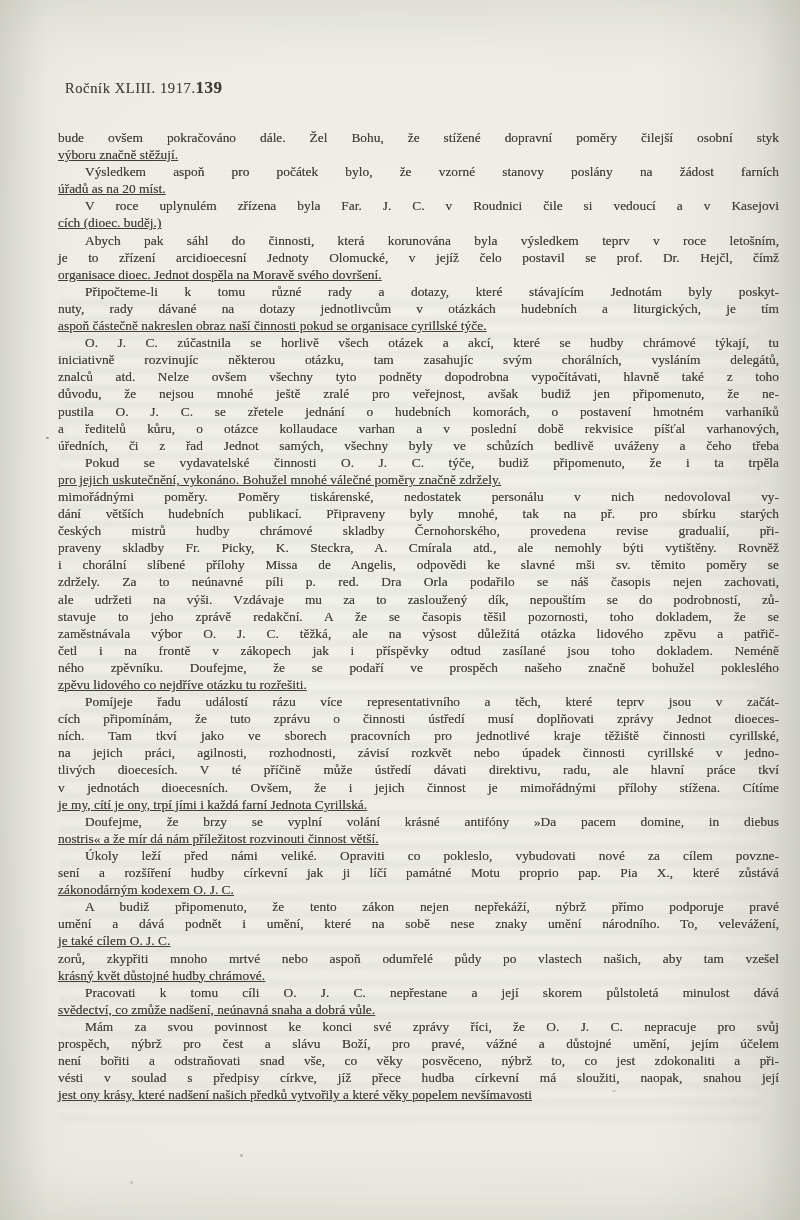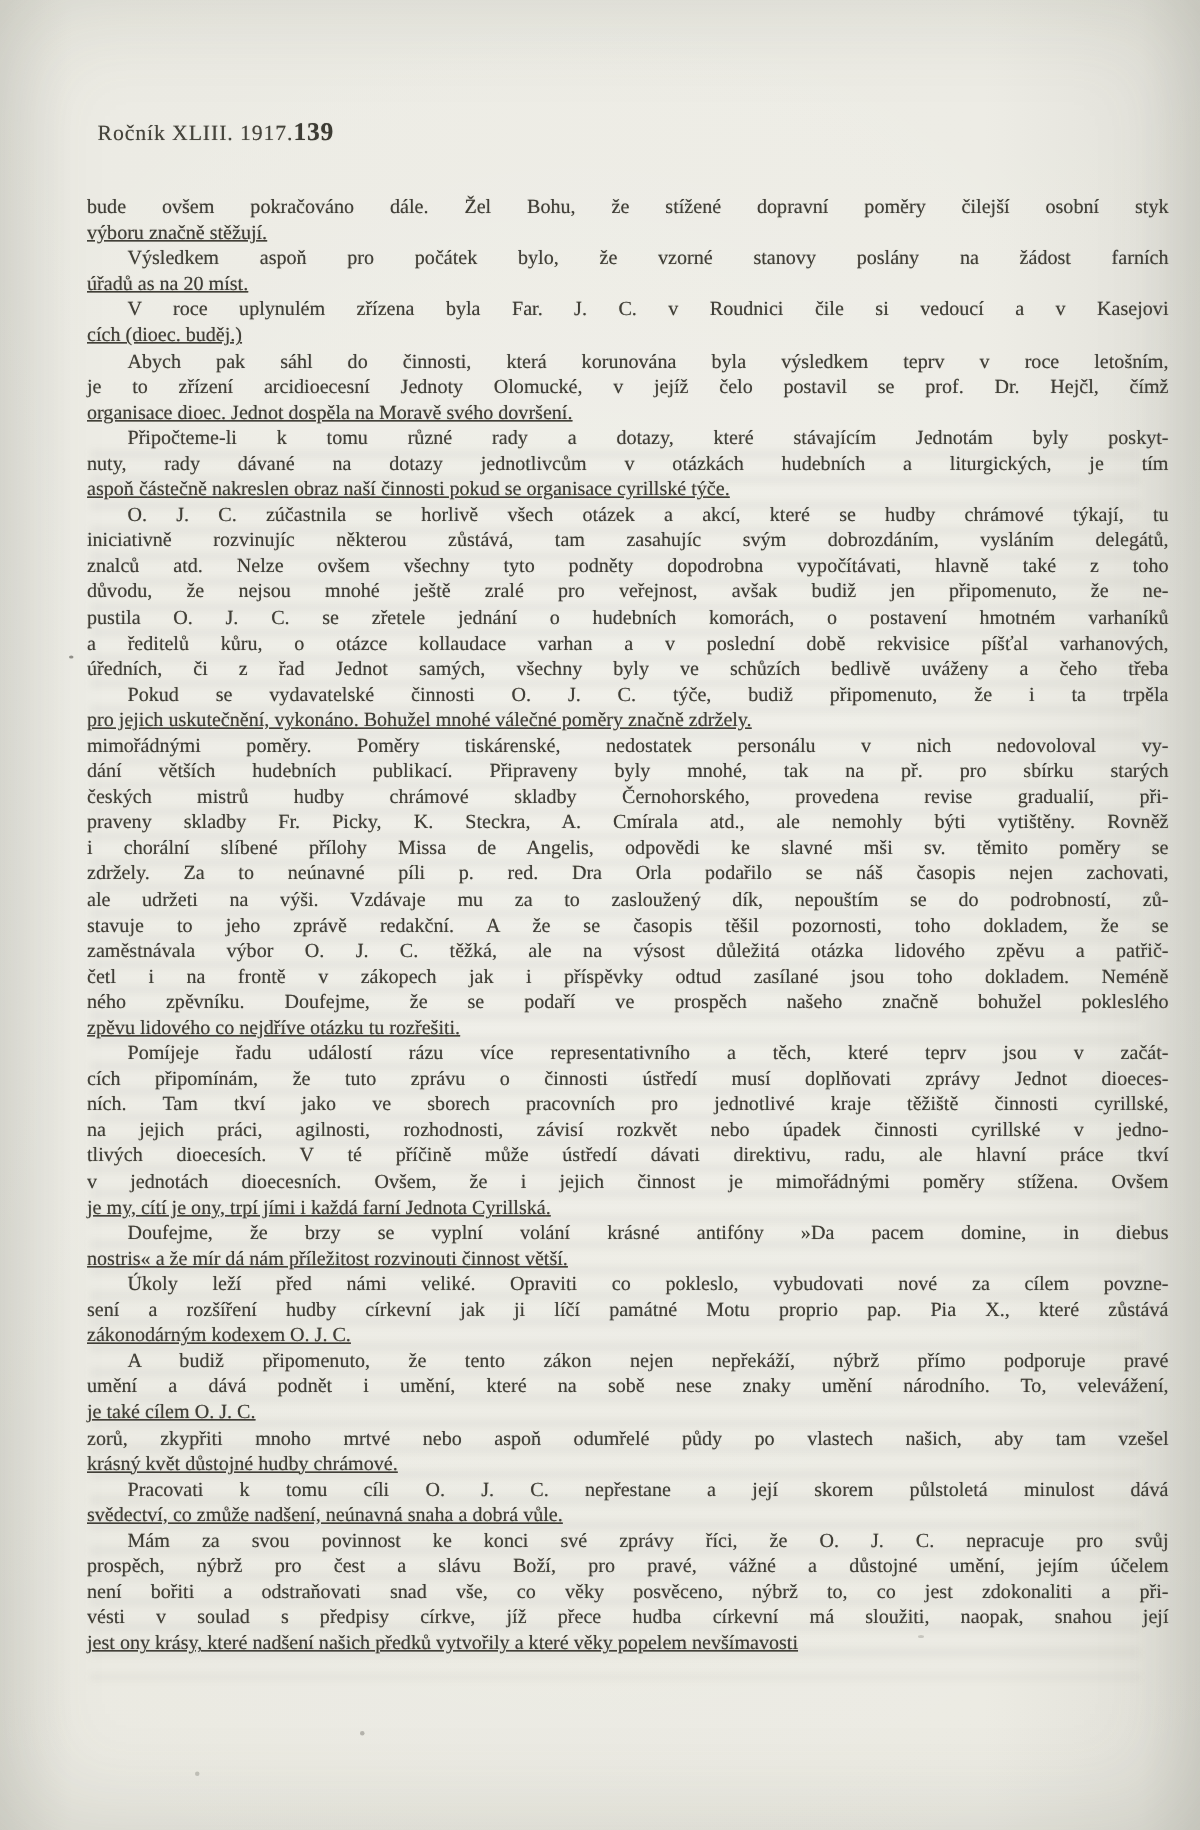--- a/index.html
+++ b/index.html
@@ -114,21 +114,21 @@
       <div class="line last">úřadů as na 20 míst.</div>
       <div class="line first">V roce uplynulém zřízena byla Far. J. C. v Roudnici čile si vedoucí a v Kasejovi</div>
       <div class="line last">cích (dioec. buděj.)</div>
       <div class="line first">Abych pak sáhl do činnosti, která korunována byla výsledkem teprv v roce letošním,</div>
       <div class="line">je to zřízení arcidioecesní Jednoty Olomucké, v jejíž čelo postavil se prof. Dr. Hejčl, čímž</div>
       <div class="line last">organisace dioec. Jednot dospěla na Moravě svého dovršení.</div>
       <div class="line first">Připočteme-li k tomu různé rady a dotazy, které stávajícím Jednotám byly poskyt-</div>
       <div class="line">nuty, rady dávané na dotazy jednotlivcům v otázkách hudebních a liturgických, je tím</div>
       <div class="line last">aspoň částečně nakreslen obraz naší činnosti pokud se organisace cyrillské týče.</div>
       <div class="line first">O. J. C. zúčastnila se horlivě všech otázek a akcí, které se hudby chrámové týkají, tu</div>
-      <div class="line">iniciativně rozvinujíc některou zůstává, tam zasahujíc svým dobrozdáním, vysláním delegátů,</div>
+      <div class="line">iniciativně rozvinujíc některou otázku, tam zasahujíc svým chorálních, vysláním delegátů,</div>
       <div class="line">znalců atd. Nelze ovšem všechny tyto podněty dopodrobna vypočítávati, hlavně také z toho</div>
       <div class="line">důvodu, že nejsou mnohé ještě zralé pro veřejnost, avšak budiž jen připomenuto, že ne-</div>
       <div class="line">pustila O. J. C. se zřetele jednání o hudebních komorách, o postavení hmotném varhaníků</div>
       <div class="line">a ředitelů kůru, o otázce kollaudace varhan a v poslední době rekvisice píšťal varhanových,</div>
       <div class="line">úředních, či z řad Jednot samých, všechny byly ve schůzích bedlivě uváženy a čeho třeba</div>
       <div class="line first">Pokud se vydavatelské činnosti O. J. C. týče, budiž připomenuto, že i ta trpěla</div>
       <div class="line last">pro jejich uskutečnění, vykonáno. Bohužel mnohé válečné poměry značně zdržely.</div>
       <div class="line">mimořádnými poměry. Poměry tiskárenské, nedostatek personálu v nich nedovoloval vy-</div>
       <div class="line">dání větších hudebních publikací. Připraveny byly mnohé, tak na př. pro sbírku starých</div>
       <div class="line">českých mistrů hudby chrámové skladby Černohorského, provedena revise gradualií, při-</div>
@@ -139,21 +139,21 @@
       <div class="line">stavuje to jeho zprávě redakční. A že se časopis těšil pozornosti, toho dokladem, že se</div>
       <div class="line">zaměstnávala výbor O. J. C. těžká, ale na výsost důležitá otázka lidového zpěvu a patřič-</div>
       <div class="line">četl i na frontě v zákopech  jak i příspěvky odtud zasílané jsou toho dokladem. Neméně</div>
       <div class="line">ného zpěvníku. Doufejme, že se podaří ve prospěch našeho značně bohužel pokleslého</div>
       <div class="line last">zpěvu lidového co nejdříve otázku tu rozřešiti.</div>
       <div class="line first">Pomíjeje řadu událostí rázu více representativního a těch, které teprv jsou v začát-</div>
       <div class="line">cích připomínám, že tuto zprávu o činnosti ústředí musí doplňovati zprávy Jednot dioeces-</div>
       <div class="line">ních. Tam tkví jako ve sborech pracovních pro jednotlivé kraje těžiště činnosti cyrillské,</div>
       <div class="line">na jejich práci, agilnosti, rozhodnosti, závisí rozkvět nebo úpadek činnosti cyrillské v jedno-</div>
       <div class="line">tlivých dioecesích. V té příčině může ústředí dávati direktivu, radu, ale hlavní práce tkví</div>
-      <div class="line">v jednotách dioecesních. Ovšem, že i jejich činnost je mimořádnými poměry stížena. Ovšem</div>
+      <div class="line">v jednotách dioecesních. Ovšem, že i jejich činnost je mimořádnými přílohy stížena. Cítíme</div>
       <div class="line last">je my, cítí je ony, trpí jími i každá farní Jednota Cyrillská.</div>
       <div class="line first">Doufejme, že brzy se vyplní volání krásné antifóny »Da pacem domine, in diebus</div>
       <div class="line last">nostris« a že mír dá nám příležitost rozvinouti činnost větší.</div>
       <div class="line first">Úkoly leží před námi veliké. Opraviti co pokleslo, vybudovati nové za cílem povzne-</div>
       <div class="line">sení a rozšíření hudby církevní jak ji líčí památné Motu proprio pap. Pia X., které zůstává</div>
       <div class="line last">zákonodárným kodexem O. J. C.</div>
       <div class="line first">A budiž připomenuto, že tento zákon nejen nepřekáží, nýbrž přímo podporuje pravé</div>
       <div class="line">umění a dává podnět i umění, které na sobě nese znaky umění národního. To, velevážení,</div>
       <div class="line last">je také cílem O. J. C.</div>
       <div class="line">zorů, zkypřiti mnoho mrtvé nebo aspoň odumřelé půdy po vlastech našich, aby tam vzešel</div>

